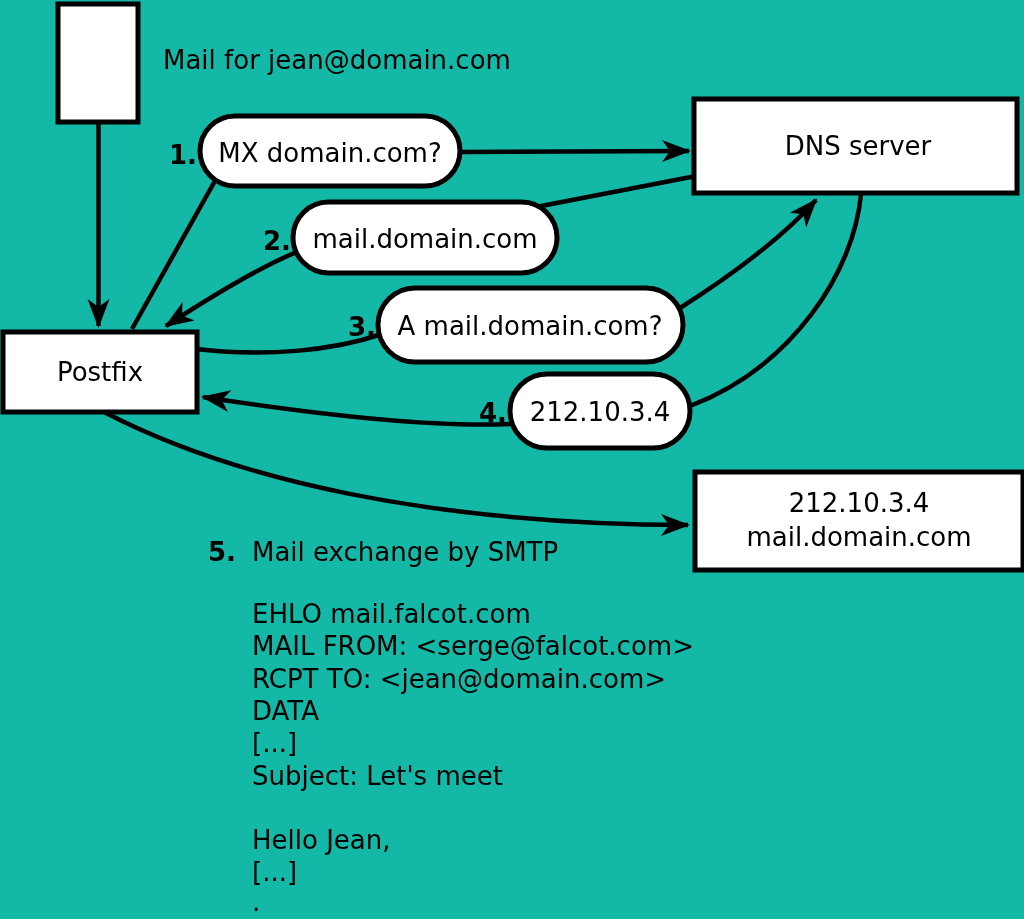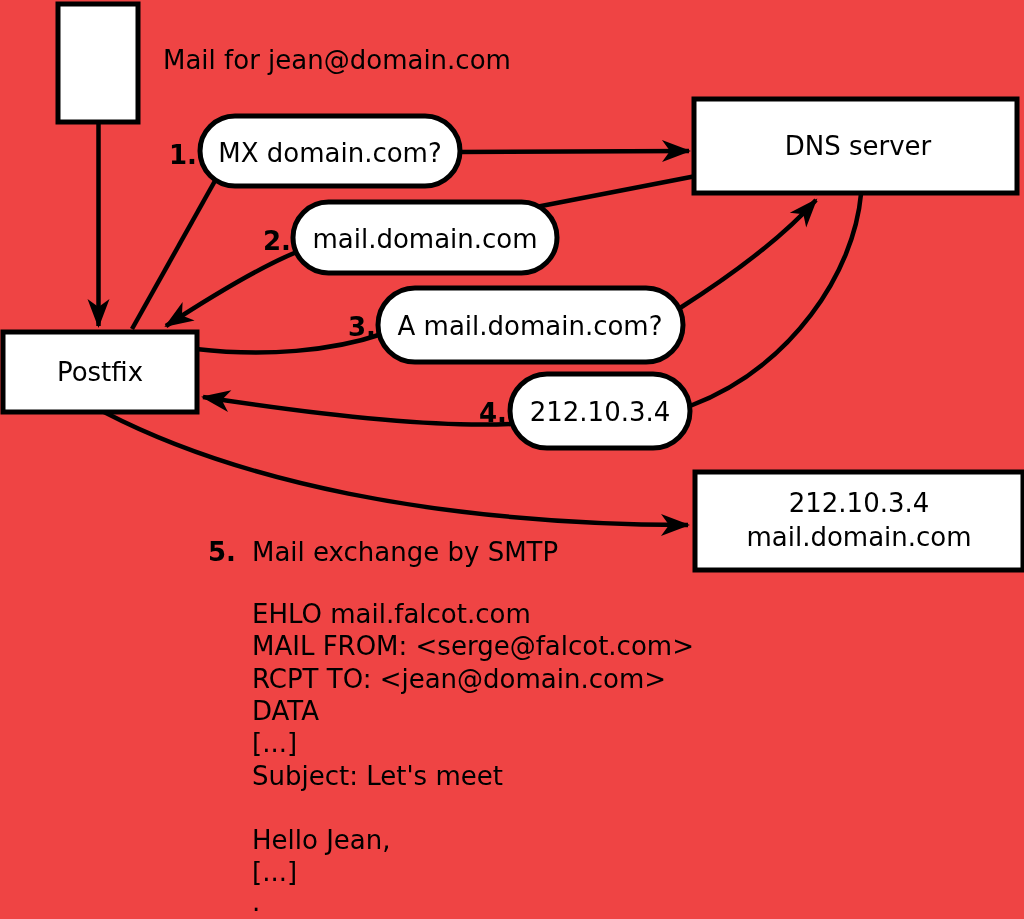--- a/index.html
+++ b/index.html
@@ -1,20 +1,20 @@
 <!DOCTYPE html>
 <html><head>
 <meta charset="utf-8">
 <style>
   html, body { margin: 0; padding: 0; background: #ffffff; }
   .canvas {
     position: relative;
     width: 1024px;
     height: 919px;
-    background: #ef4444;
+    background: #14b8a6;
     overflow: hidden;
   }
   svg { position: absolute; top: 0; left: 0; }
   .node-box, .pill {
     fill: #ffffff;
     stroke: #000000;
   }
   .node-box { stroke-width: 5; }
   .pill { stroke-width: 5; }
   .conn {

